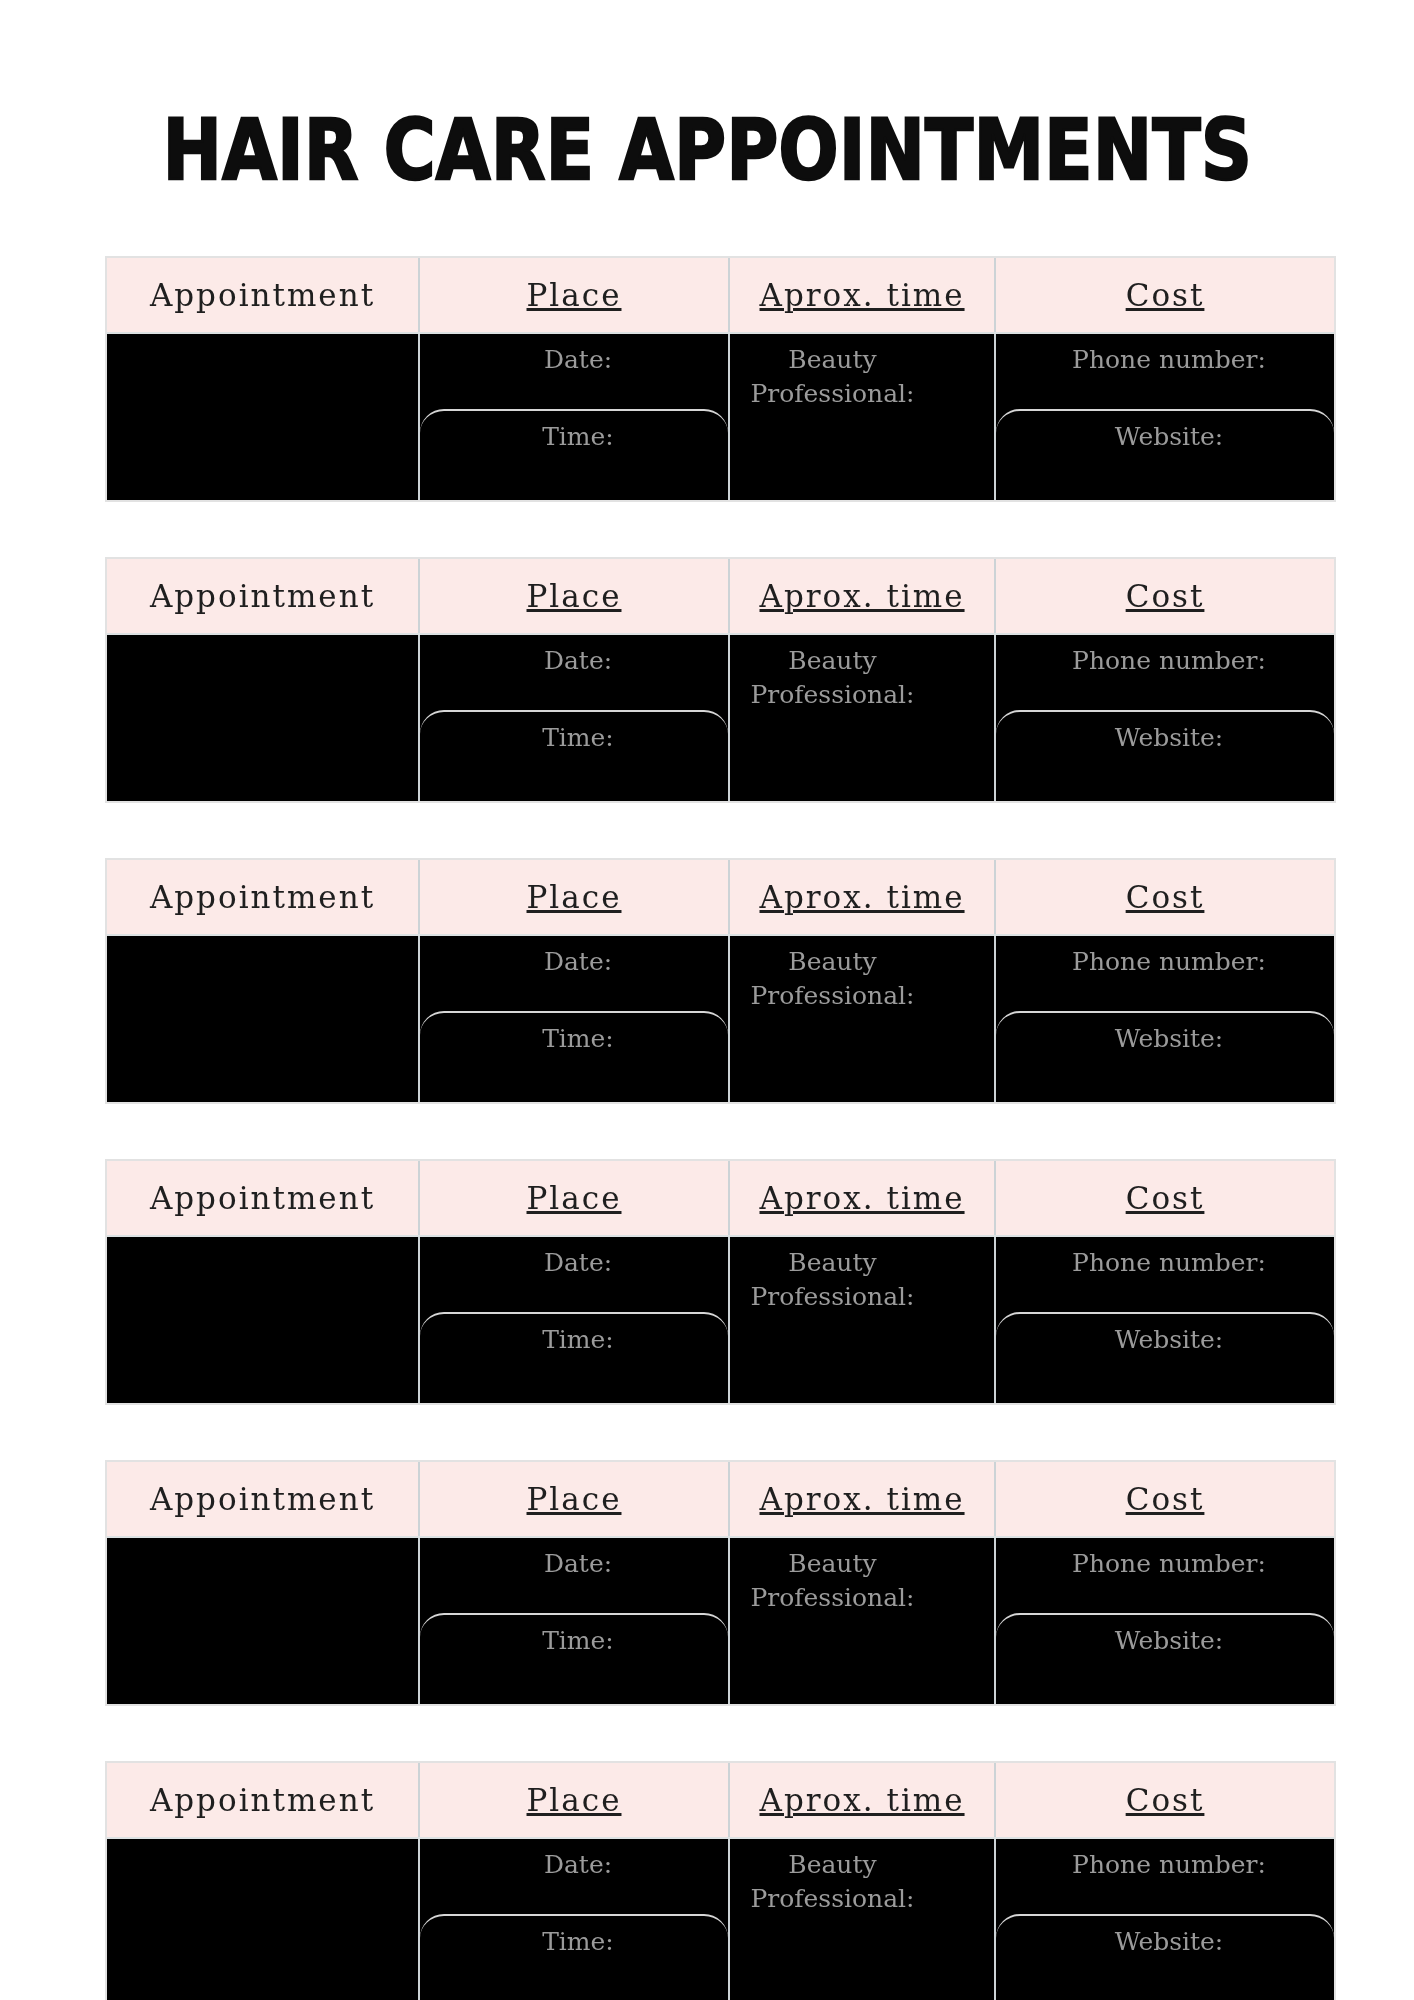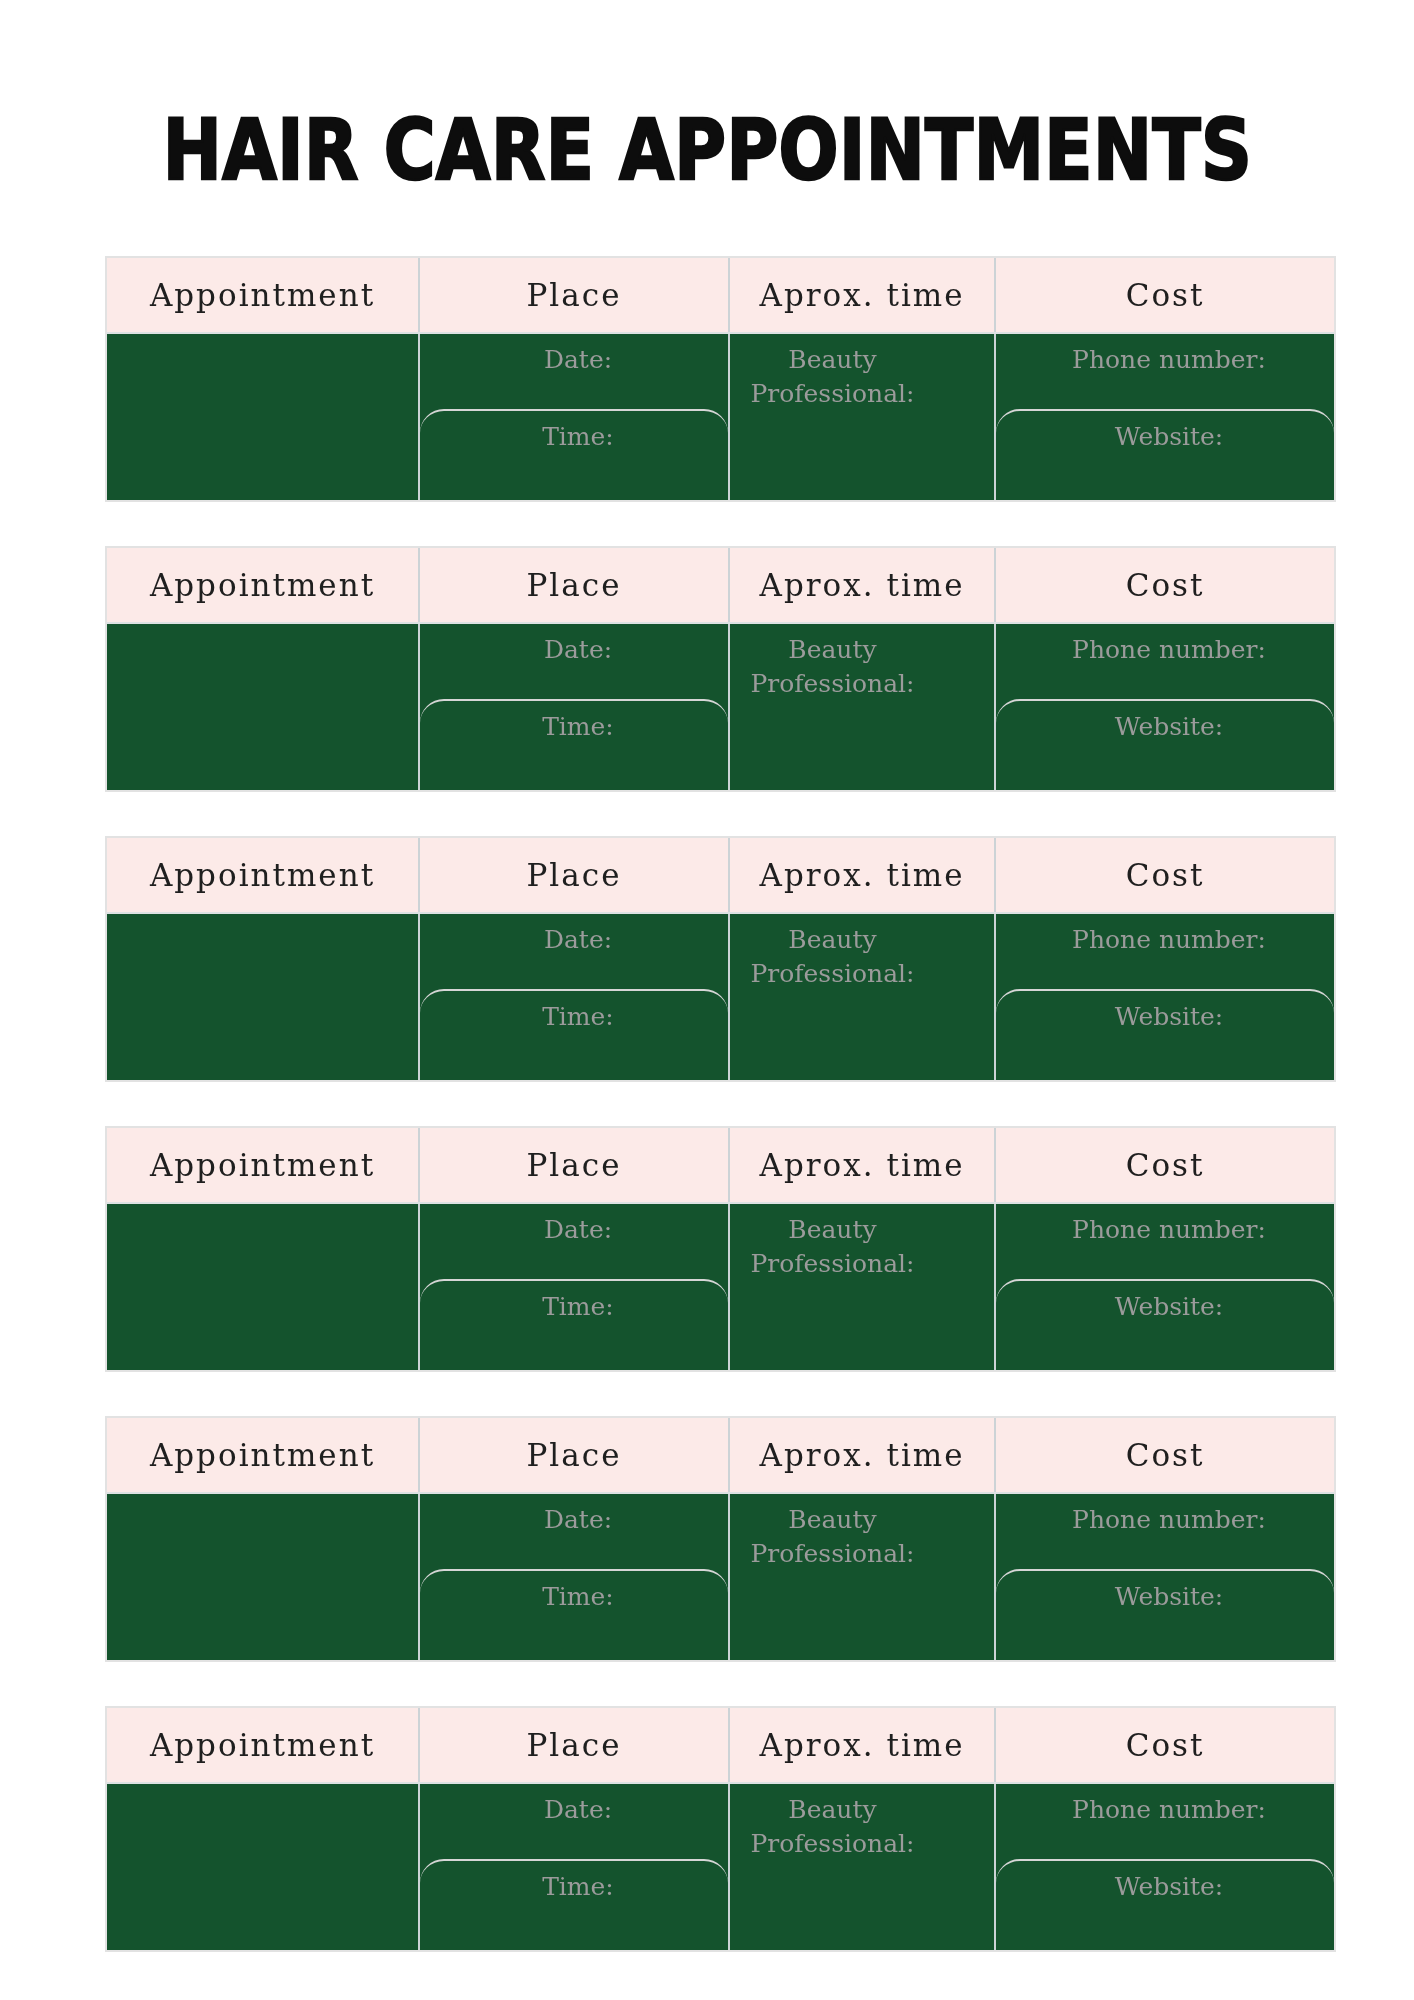--- a/index.html
+++ b/index.html
@@ -17,36 +17,36 @@
     font-weight:bold;font-size:84px;line-height:84px;
     color:var(--title-text);
     -webkit-text-stroke:2.6px var(--title-text);
     transform:scaleX(0.84);transform-origin:50% 50%;
     letter-spacing:0.5px;
   }
   .tables{margin:64px 0 0 105px;width:1231px;}
   .block{
     box-sizing:border-box;width:1231px;height:246px;
     border:2px solid var(--border-outer);
-    margin-bottom:44px;display:flex;flex-direction:column;background:#14532d;
+    margin-bottom:55px;display:flex;flex-direction:column;background:#000000;
   }
   .hrow{
     display:flex;flex:0 0 74px;background:var(--header-bg);
     border-bottom:2px solid var(--border-header);
   }
   .brow{display:flex;flex:1;min-height:0;text-align:center;}
   .col-1{width:25.35%;}
   .col-2{width:25.26%;}
   .col-3{width:21.69%;}
   .col-4{width:27.70%;}
   .hcell{
     box-sizing:border-box;display:flex;align-items:center;justify-content:center;
     font-size:31px;letter-spacing:2px;color:var(--header-text);
   }
-  .hcell + .hcell, .bcell + .bcell{border-left:2px solid var(--border-column);}
+  .hcell + .hcell, .bcell + .bcell{border-left:2px solid var(--border-column);text-decoration:underline;}
   .bcell{box-sizing:border-box;display:flex;flex-direction:column;}
   .subcell{box-sizing:border-box;flex:0 0 75px;padding:9px 8px 0 16px;}
   .subcell.sub-bottom{flex:1;border-top:2px solid var(--border-divider);border-radius:24px;}
   .aprox-cell{padding:9px 8px 0 15px;}
   .label{
     font-size:25px;line-height:34px;color:var(--label-text);
     display:inline-block;
   }
   .label.narrow{max-width:175px;}
 </style>

